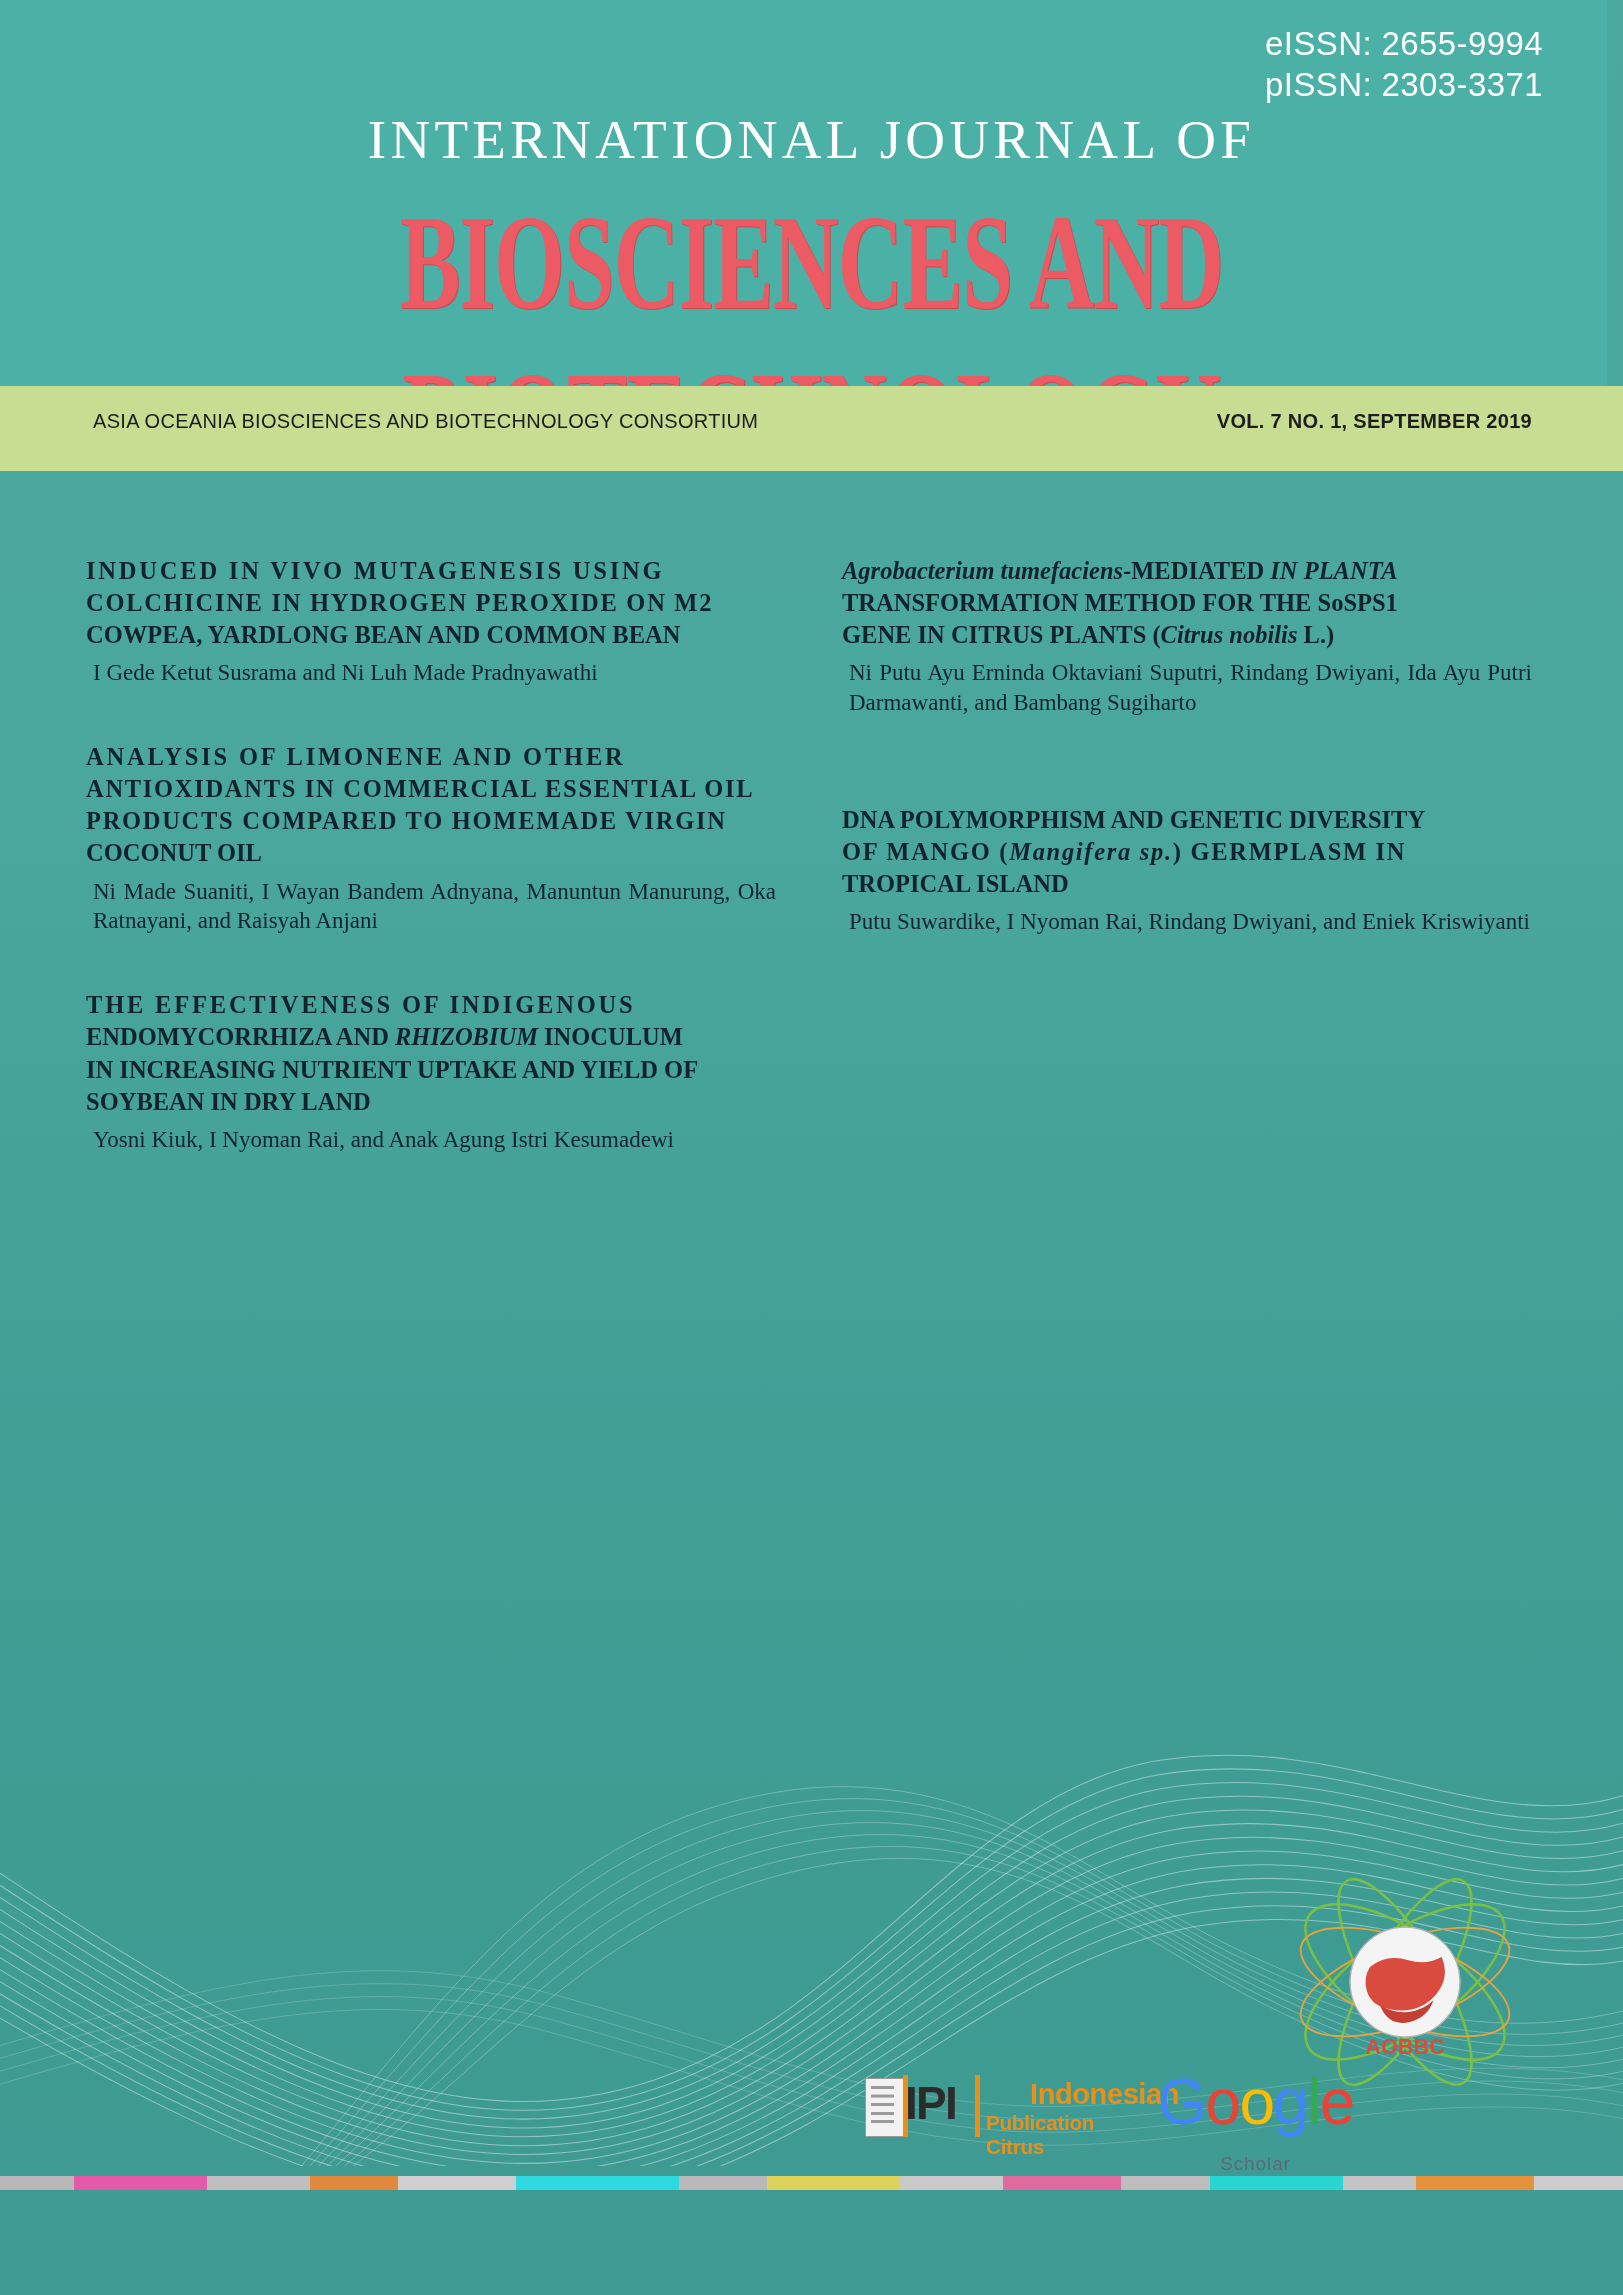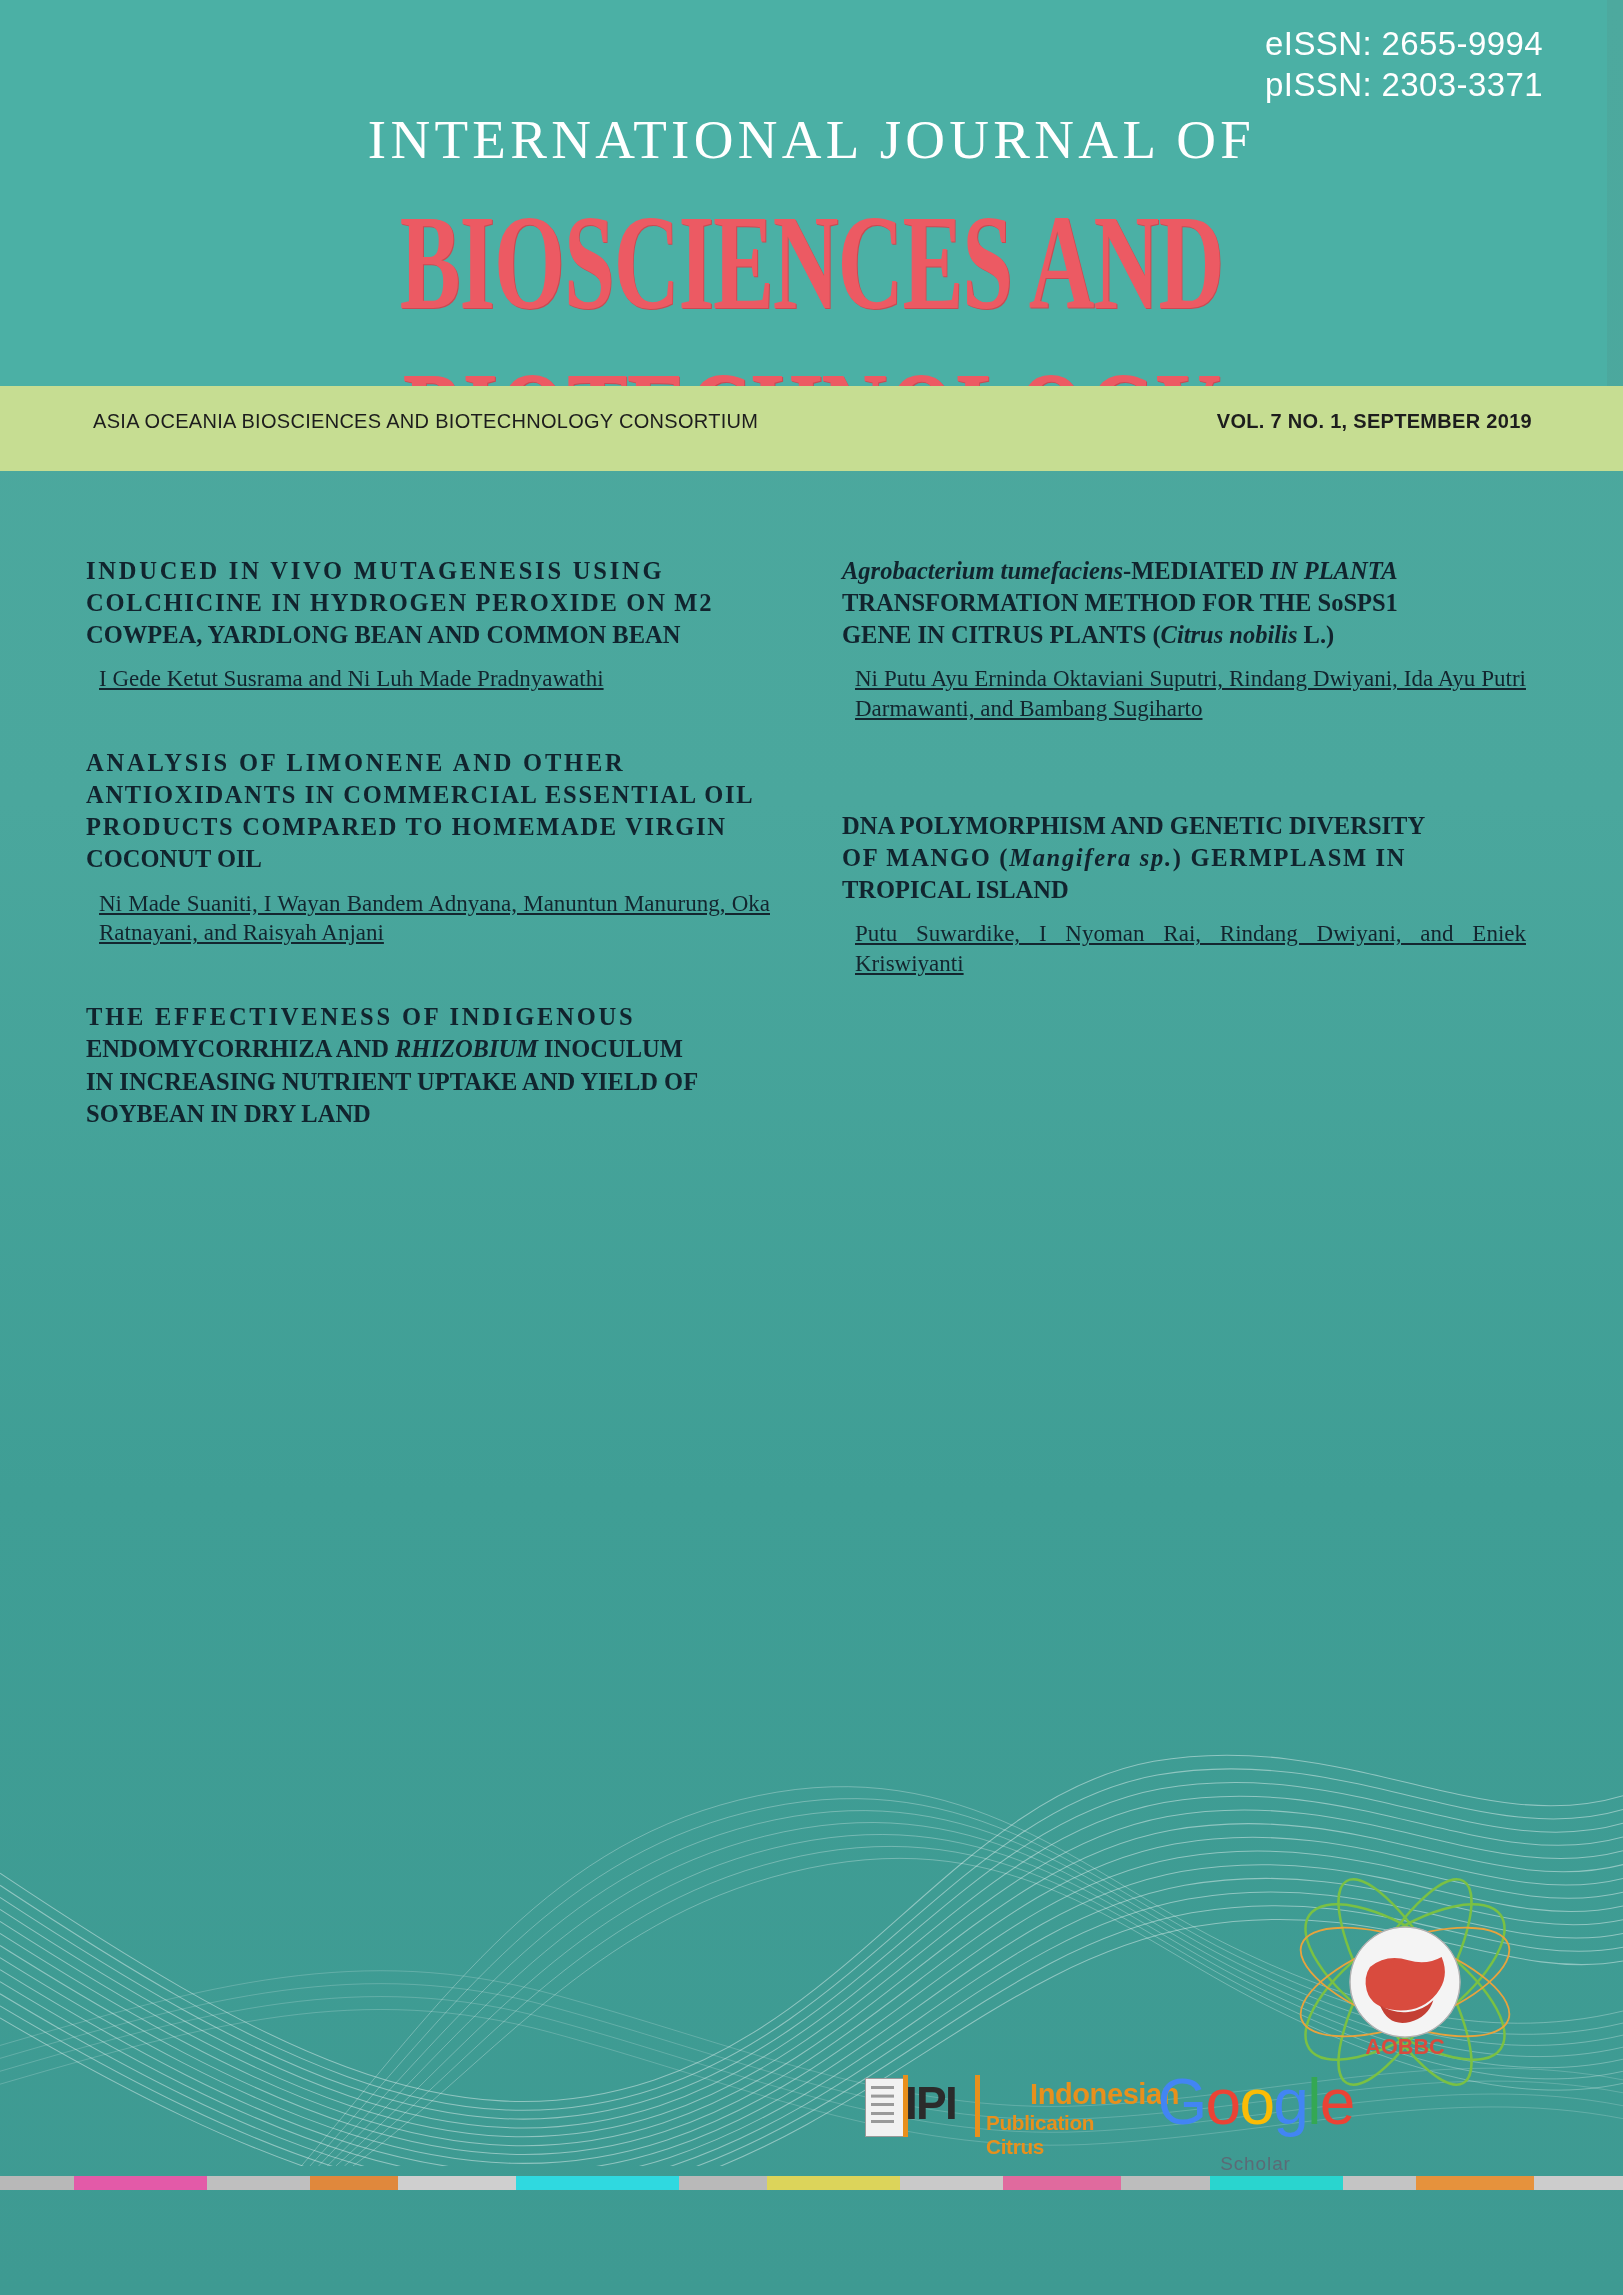--- a/index.html
+++ b/index.html
@@ -120,22 +120,21 @@
     line-height: 1.31;
     text-align: justify;
     margin: 0 0 2.6px 0;
   }
   .article .authors {
     color: #13262f;
     font-family: "Liberation Serif", serif;
     font-size: 23px;
     line-height: 1.3;
     text-align: justify;
-    margin: 13px;
-    text-decoration: underline;
+    margin: 7px;
   }
   .t-spread { letter-spacing: 2.8px; }
   .t-spread2 { letter-spacing: 1.7px; }
   .ital { font-style: italic; }
 
   
   .waves {
     position: absolute;
     left: 0;
     bottom: 129px;
@@ -280,20 +279,21 @@
         <p class="authors">I Gede Ketut Susrama and Ni Luh Made Pradnyawathi</p>
       </div>
 
       <div class="article">
         <p class="title"><span class="t-spread">ANALYSIS OF LIMONENE AND OTHER</span><br><span class="t-spread2">ANTIOXIDANTS IN COMMERCIAL ESSENTIAL OIL</span><br><span class="t-spread2">PRODUCTS COMPARED TO HOMEMADE VIRGIN</span><br>COCONUT OIL</p>
         <p class="authors">Ni Made Suaniti, I Wayan Bandem Adnyana, Manuntun Manurung, Oka Ratnayani, and Raisyah Anjani</p>
       </div>
 
       <div class="article">
         <p class="title"><span class="t-spread">THE EFFECTIVENESS OF INDIGENOUS</span><br>ENDOMYCORRHIZA AND <span class="ital">RHIZOBIUM</span> INOCULUM<br>IN INCREASING NUTRIENT UPTAKE AND YIELD OF<br>SOYBEAN IN DRY LAND</p>
+        <p class="authors">Yosni Kiuk, I Nyoman Rai, and Anak Agung Istri Kesumadewi</p>
       </div>
 
     </div>
 
     <div class="col col-right">
 
       <div class="article">
         <p class="title"><span class="ital">Agrobacterium tumefaciens</span>-MEDIATED <span class="ital">IN PLANTA</span><br>TRANSFORMATION METHOD FOR THE SoSPS1<br>GENE IN CITRUS PLANTS (<span class="ital">Citrus nobilis</span> L.)</p>
         <p class="authors">Ni Putu Ayu Erninda Oktaviani Suputri, Rindang Dwiyani, Ida Ayu Putri Darmawanti, and Bambang Sugiharto</p>
       </div>

